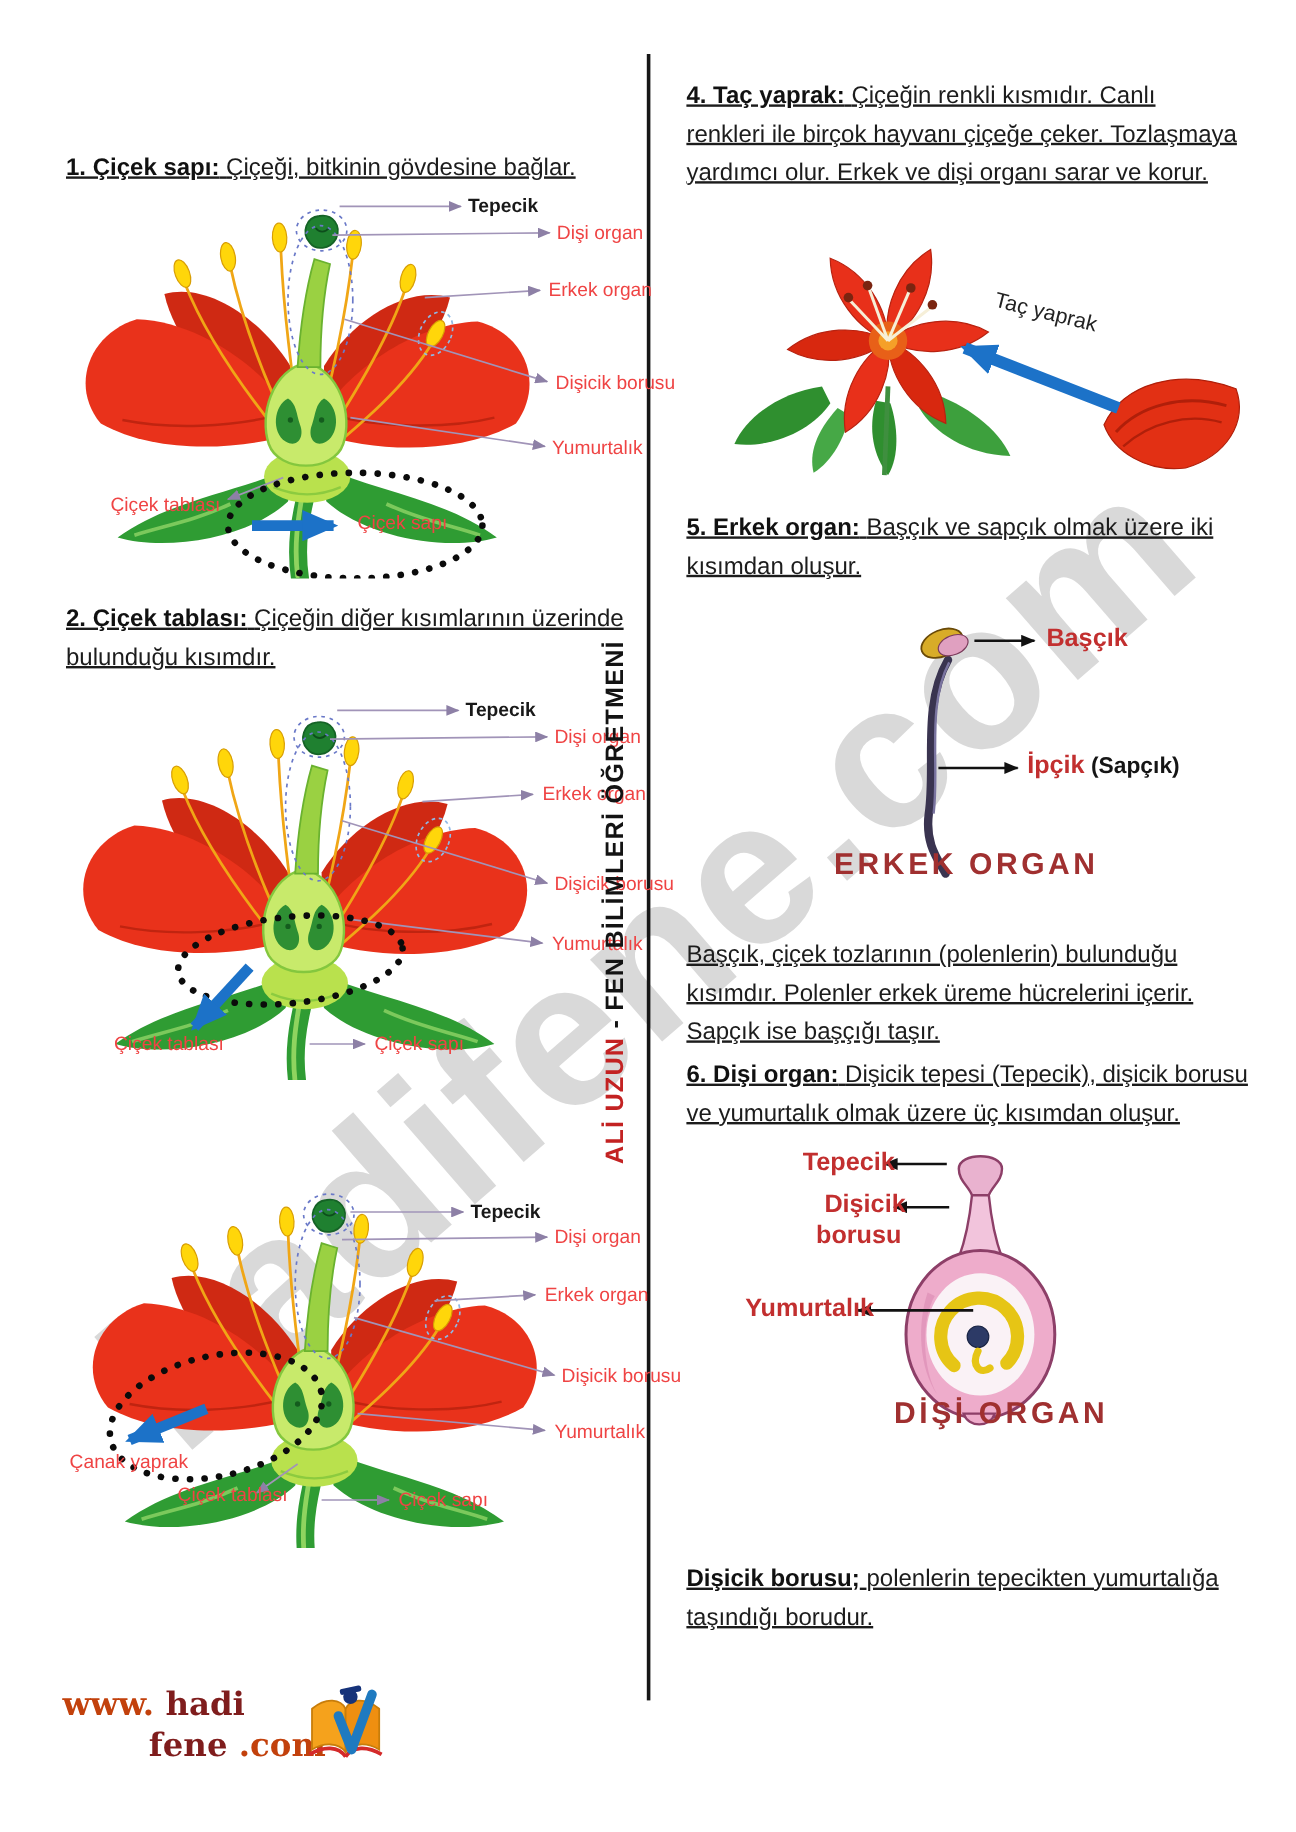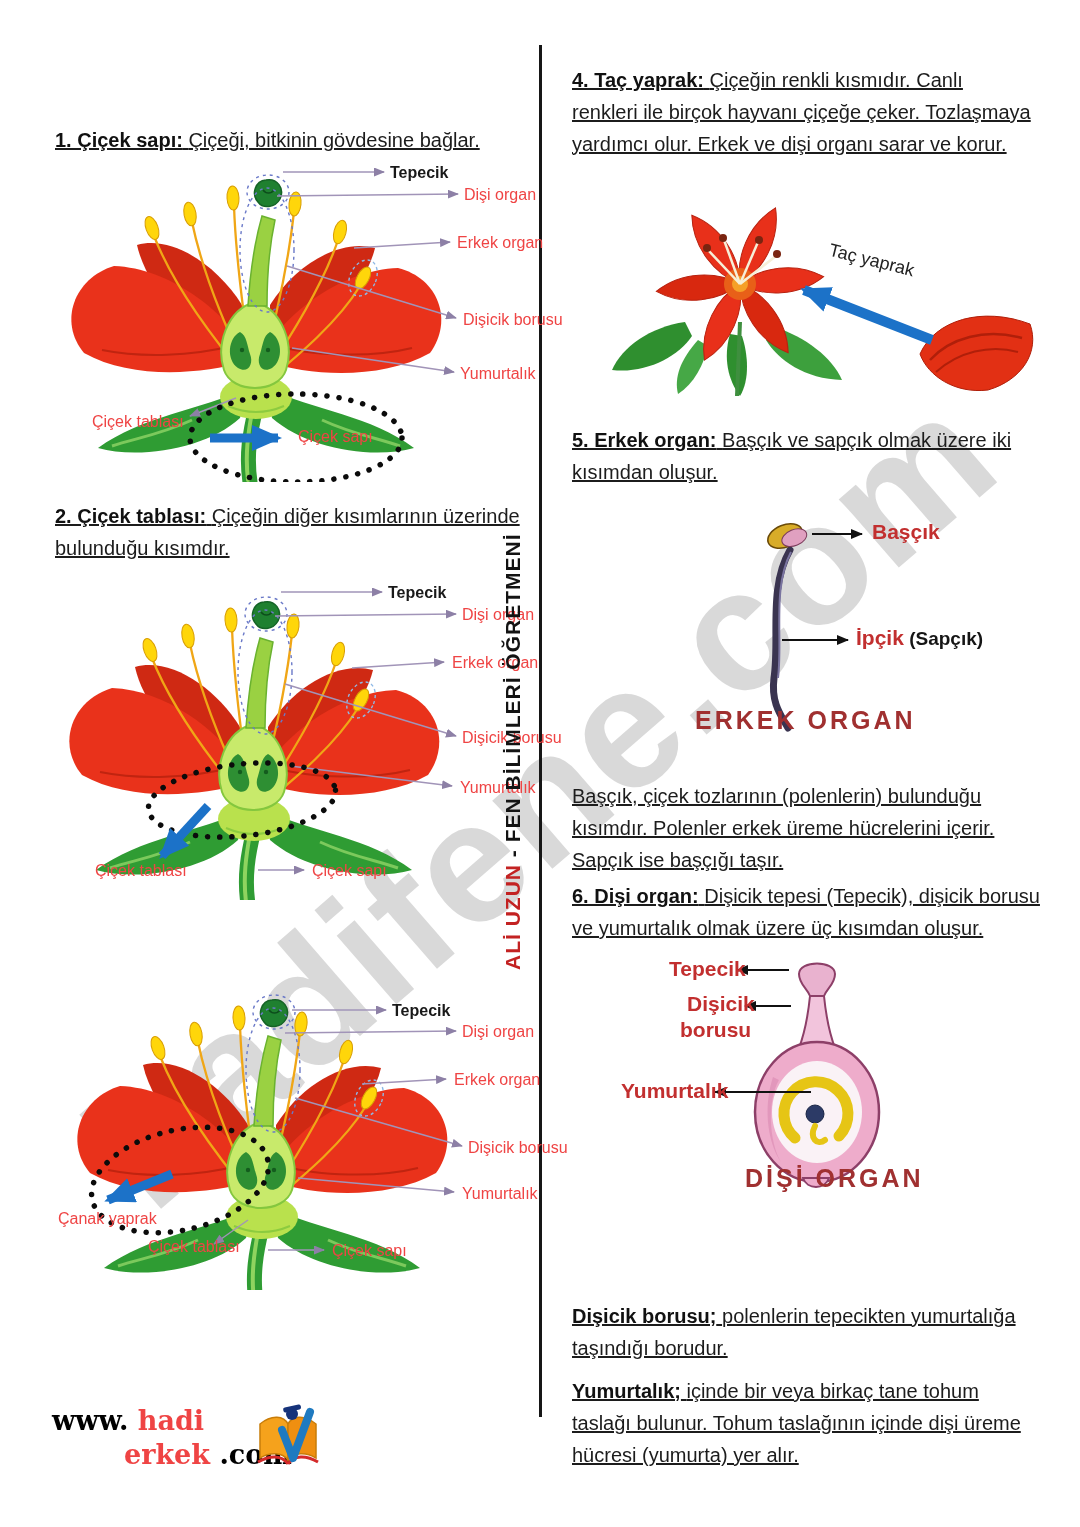--- a/index.html
+++ b/index.html
@@ -32,21 +32,21 @@
   
   #vcred{position:absolute;left:501px;top:970px;width:435px;transform-origin:0 0;
      transform:rotate(-90deg);font-size:21px;font-weight:bold;white-space:nowrap;z-index:3;
      letter-spacing:1px;}
   #vcred .nm{color:#c32222;}
   #vcred .rest{color:#131313;}
   
   #logo{position:absolute;left:52px;top:1398px;width:260px;height:90px;z-index:3;}
   #logo .ltxt{position:absolute;left:0;top:6px;font-family:"DejaVu Serif",serif;
      font-weight:bold;font-size:27px;line-height:1.25;}
-  #logo .lb{color:#000000;text-align:right;} #logo .lr{color:#ef4444;}
+  #logo .lb{color:#c2410c;text-align:right;} #logo .lr{color:#7f1d1d;}
   #logo .row2{margin-left:72px;}
   #logo svg{position:absolute;left:200px;top:0;}
 </style>
 </head>
 <body>
 
 <div id="page">
 
   <svg width="0" height="0" style="position:absolute">
     <defs>
@@ -177,21 +177,21 @@
     <span class="lbl" style="left:438px;top:151px">Dişicik borusu</span>
     <span class="lbl" style="left:432px;top:197px">Yumurtalık</span>
     <span class="lbl" style="left:28px;top:222px">Çanak yaprak</span>
     <span class="lbl" style="left:118px;top:250px">Çiçek tablası</span>
     <span class="lbl" style="left:302px;top:254px">Çiçek sapı</span>
   </div>
 
   <div id="logo">
     <div class="ltxt">
       <span class="lb">www.</span> <span class="lr">hadi</span><br>
-      <span class="row2"><span class="lr">erkek</span> <span class="lb">.com</span></span>
+      <span class="row2"><span class="lr">fene</span> <span class="lb">.com</span></span>
     </div>
     <svg width="72" height="80" viewBox="0 0 72 80">
       <path d="M8,26 C20,16 32,18 36,26 L36,62 C30,54 18,54 8,60 Z" fill="#f5a21c" stroke="#c87d0a" stroke-width="1.5"></path>
       <path d="M64,26 C52,16 40,18 36,26 L36,62 C42,54 54,54 64,60 Z" fill="#ef8f10" stroke="#c87d0a" stroke-width="1.5"></path>
       <path d="M6,64 C18,57 30,57 36,66" stroke="#d42a2a" stroke-width="3" fill="none"></path>
       <path d="M66,64 C54,57 42,57 36,66" stroke="#d42a2a" stroke-width="3" fill="none"></path>
       <path d="M30,32 L41,60 L58,14" stroke="#1f7ac0" stroke-width="8" fill="none" stroke-linecap="round" stroke-linejoin="round"></path>
       <circle cx="40" cy="16" r="6" fill="#16337a"></circle>
       <rect x="31" y="8" width="18" height="5" rx="2" fill="#16337a" transform="rotate(-12 40 10)"></rect>
     </svg>
@@ -282,15 +282,14 @@
     <span class="rlbl" style="left:94px;top:15px">Tepecik</span>
     <span class="rlbl" style="left:112px;top:50px">Dişicik</span>
     <span class="rlbl" style="left:105px;top:76px">borusu</span>
     <span class="rlbl" style="left:46px;top:137px">Yumurtalık</span>
     <span class="figtitle" style="left:170px;top:222px">DİŞİ ORGAN</span>
   </div>
 
 
   <p class="para" style="left:572px;top:1280px;width:470px"><b>Dişicik borusu;</b> <span>polenlerin tepecikten yumurtalığa taşındığı borudur.</span></p>
 
-  <p class="para" style="left:572px;top:1355px;width:470px"><b>Yumurtalık;</b> <span>içinde bir veya birkaç tane tohum taslağı bulunur. Tohum taslağının içinde dişi üreme hücresi (yumurta) yer alır.</span></p>
 
 </div>
 
 </body></html>

